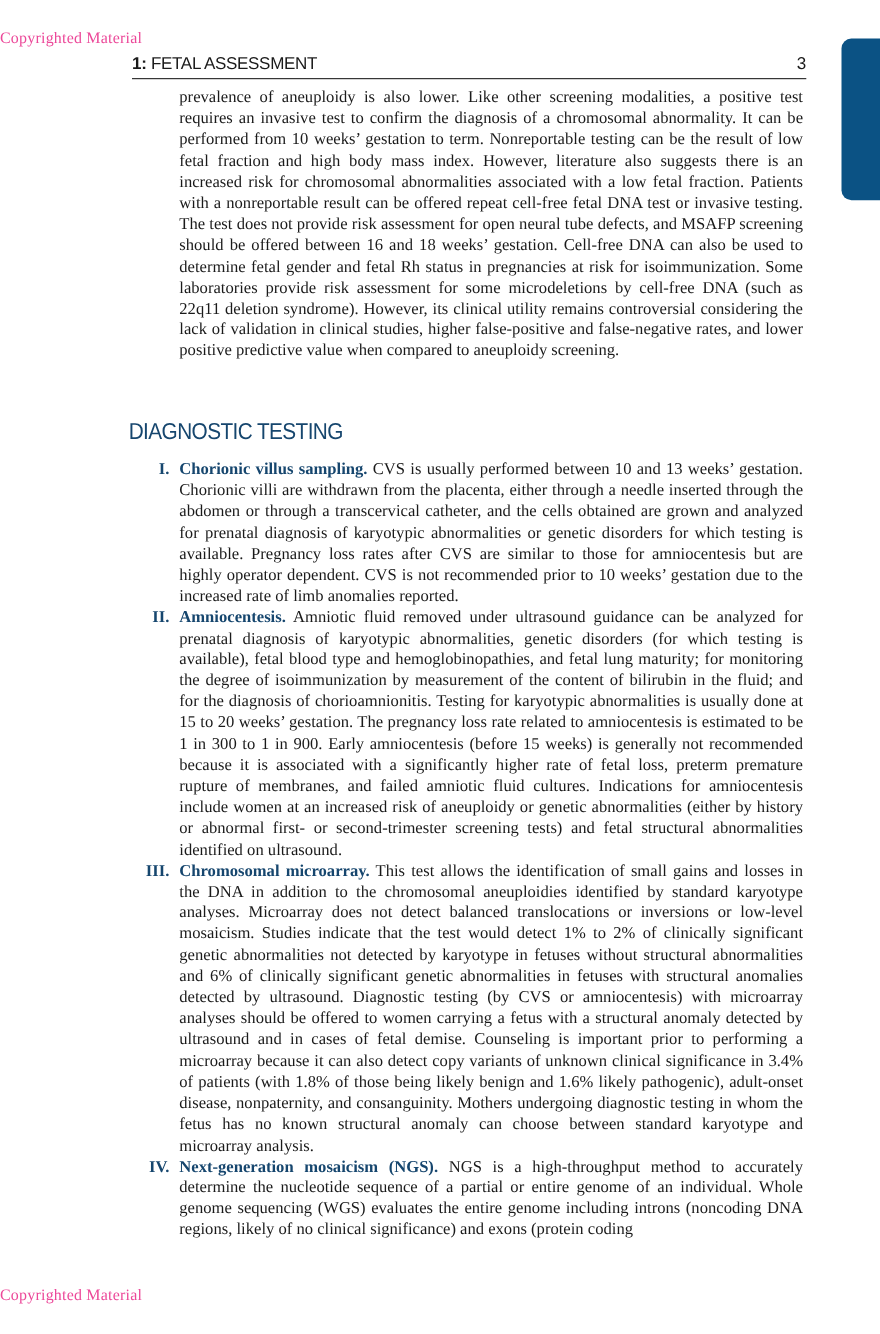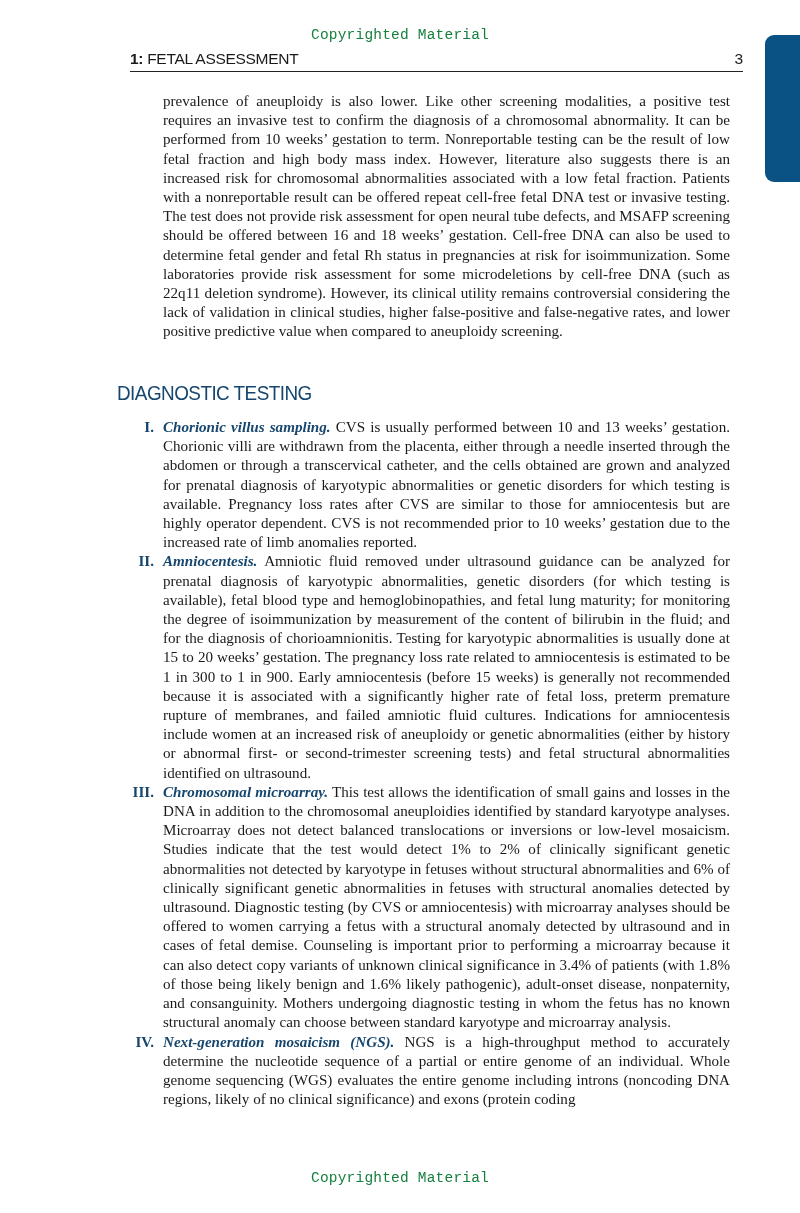--- a/index.html
+++ b/index.html
@@ -1,54 +1,54 @@
 <!DOCTYPE html>
 <html><head>
   <meta charset="utf-8">
   <style>
     html, body { margin: 0; padding: 0; background: #ffffff; }
     body { width: 800px; height: 1213px; position: relative; overflow: hidden; }
     .copyright {
-      position: absolute; left: 0; width: 800px; text-align: center;
-      font-family: Liberation Mono, monospace; font-size: 14.5px; color: #15803d;
+      position: absolute; left: 0; width: 800px; text-align: left;
+      font-family: Liberation Serif, serif; font-size: 14.5px; color: #ec4899;
       letter-spacing: 0.2px;
     }
     .copyright.top { top: 27px; }
     .copyright.bottom { top: 1170px; }
     .running-head {
-      position: absolute; left: 130px; top: 49px; width: 613px; height: 22px;
+      position: absolute; left: 120px; top: 49px; width: 613px; height: 22px;
       border-bottom: 1.3px solid #222;
       font-family: "Liberation Sans", sans-serif; font-size: 15.5px; color: #1a1a1a;
     }
     .running-head .chapter { position: absolute; left: 0; top: 1px; letter-spacing: -0.3px; }
     .running-head .chapter b { font-weight: bold; }
     .running-head .page-num { position: absolute; right: 0; top: 1px; }
     .thumb-tab {
       position: absolute; left: 765px; top: 35px; width: 45px; height: 147px;
       background: #0b5284; border-radius: 9px 0 0 9px;
     }
     .body-text {
       font-family: "Liberation Serif", serif; font-size: 15.1px; line-height: 19.2px;
       color: #1a1a1a; text-align: justify; hyphens: manual;
     }
     .intro {
-      position: absolute; left: 163px; top: 92px; width: 567px;
+      position: absolute; left: 163px; top: 80px; width: 567px;
     }
     .section-heading {
       position: absolute; left: 117px; top: 381px;
       font-family: "Liberation Sans", sans-serif; font-size: 21px; color: #16466e;
       letter-spacing: -0.6px; transform: scaleX(0.9); transform-origin: left;
     }
     .list { position: absolute; left: 117px; top: 418px; width: 613px; }
     .item { position: relative; padding-left: 46px; margin-bottom: 0; }
     .item .numeral {
       position: absolute; left: 0; width: 37px; text-align: right; top: 0;
       font-family: "Liberation Serif", serif; font-weight: bold; font-size: 15.1px; color: #16466e;
     }
-    .item .lead { font-weight: bold; color: #16466e; font-style: italic; }
+    .item .lead { font-weight: bold; color: #16466e; }
     .item .para { display: block; }
   </style>
 </head>
 <body>
 
 <div class="copyright top">Copyrighted Material</div>
 
 <div class="running-head">
   <span class="chapter"><b>1:</b> <span>FETAL ASSESSMENT</span></span>
   <span class="page-num">3</span>

